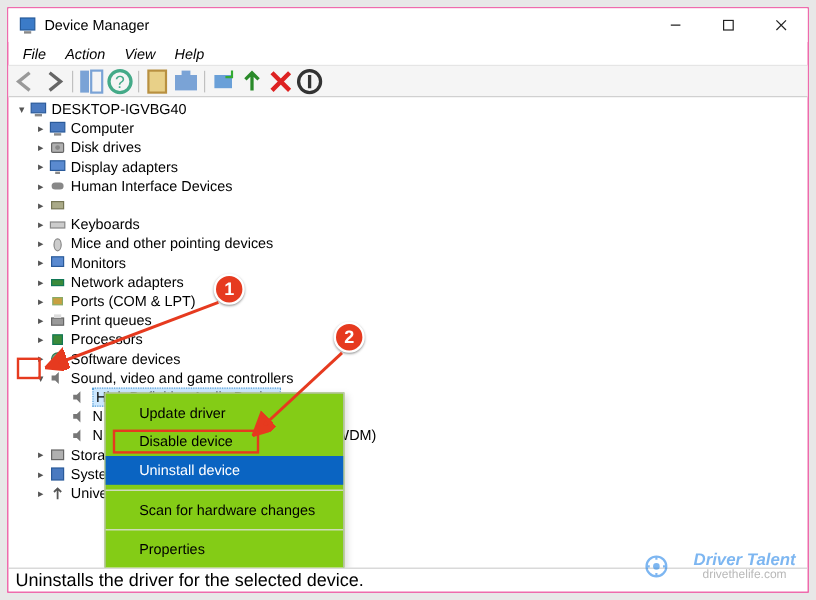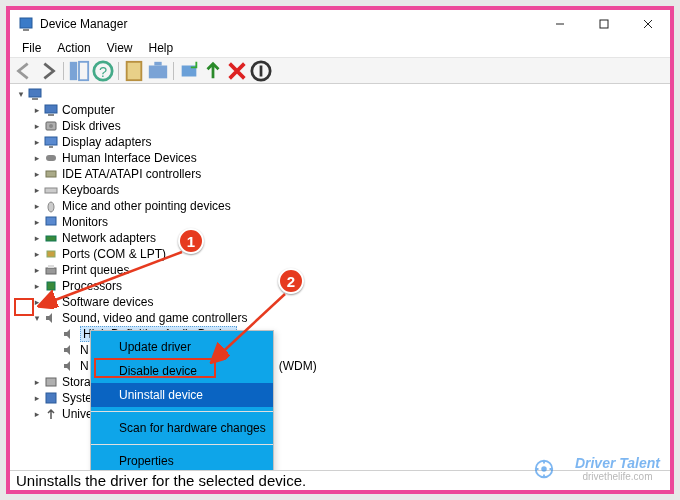--- a/index.html
+++ b/index.html
@@ -9,21 +9,21 @@
     font-size: 12px;
     background: #e8e8e8;
     width: 680px; height: 500px;
     overflow: hidden;
   }
   .window {
     position: absolute;
     left: 6px; top: 6px;
     width: 668px; height: 488px;
     background: #fff;
-    border: 4px solid #ec4899;
+    border: 1px solid #ec4899;
     display: flex;
     flex-direction: column;
   }
   
   .titlebar {
     height: 28px;
     display: flex;
     align-items: center;
     padding-left: 8px;
     background: #fff;
@@ -38,20 +38,21 @@
     font-size: 10px;
   }
   .win-btn svg { width: 10px; height: 10px; }
   
   .menubar {
     height: 20px;
     display: flex;
     align-items: center;
     padding-left: 4px;
     border-bottom: 1px solid #e5e5e5;
+    font-style: italic;
   }
   .menuitem { padding: 2px 8px; }
   
   .toolbar {
     height: 26px;
     display: flex;
     align-items: center;
     padding-left: 2px;
     border-bottom: 1px solid #d0d0d0;
     background: #f5f5f5;
@@ -91,24 +92,24 @@
   .label.sel {
     background: #cde8ff;
     border: 1px dotted #5aa0d8;
     padding: 0 2px;
   }
   .indent-1 { padding-left: 16px; }
   .indent-3 { padding-left: 48px; }
   
   .context-menu {
     position: absolute;
-    background: #0ea5e9;
+    background: #84cc16;
     border: 1px solid #c0c0c0;
     box-shadow: 2px 2px 6px rgba(0,0,0,.15);
-    width: 184px;
+    width: 200px;
     padding: 4px 0;
   }
   .cm-item {
     height: 24px;
     display:flex; align-items:center;
     padding-left: 28px;
     font-size: 12px;
   }
   .cm-item.hover {
     background: #0a64c2; color: #fff;
@@ -264,20 +265,21 @@
   <div class="tree-wrap">
 
     <div class="tree-row">
       <span class="twisty">▾</span>
       <span class="dev-icon">
           <svg viewBox="0 0 14 14">
             <rect x="1" y="2" width="12" height="8" fill="#4a7ac0" stroke="#2a5a9a"></rect>
             <rect x="4" y="11" width="6" height="2" fill="#888"></rect>
           </svg>
         </span>
+      <span class="label">DESKTOP-IGVBG40</span>
     </div>
 
     <div id="cat-list">
         <div class="tree-row indent-1">
           <span class="twisty">▸</span>
           <span class="dev-icon">
             <svg viewBox="0 0 14 14">
               <rect x="1" y="2" width="12" height="8" fill="#4a7ac0" stroke="#2a5a9a"></rect>
               <rect x="4" y="11" width="6" height="2" fill="#888"></rect>
             </svg>
@@ -313,21 +315,20 @@
           </span>
           <span class="label">Human Interface Devices</span>
         </div>
         <div class="tree-row indent-1">
           <span class="twisty">▸</span>
           <span class="dev-icon">
             <svg viewBox="0 0 14 14">
               <rect x="2" y="4" width="10" height="6" fill="#aa8" stroke="#775"></rect>
             </svg>
           </span>
-          <span class="label">IDE ATA/ATAPI controllers</span>
         </div>
         <div class="tree-row indent-1">
           <span class="twisty">▸</span>
           <span class="dev-icon">
             <svg viewBox="0 0 14 14">
               <rect x="1" y="5" width="12" height="5" fill="#ccc" stroke="#888"></rect>
             </svg>
           </span>
           <span class="label">Keyboards</span>
         </div>

